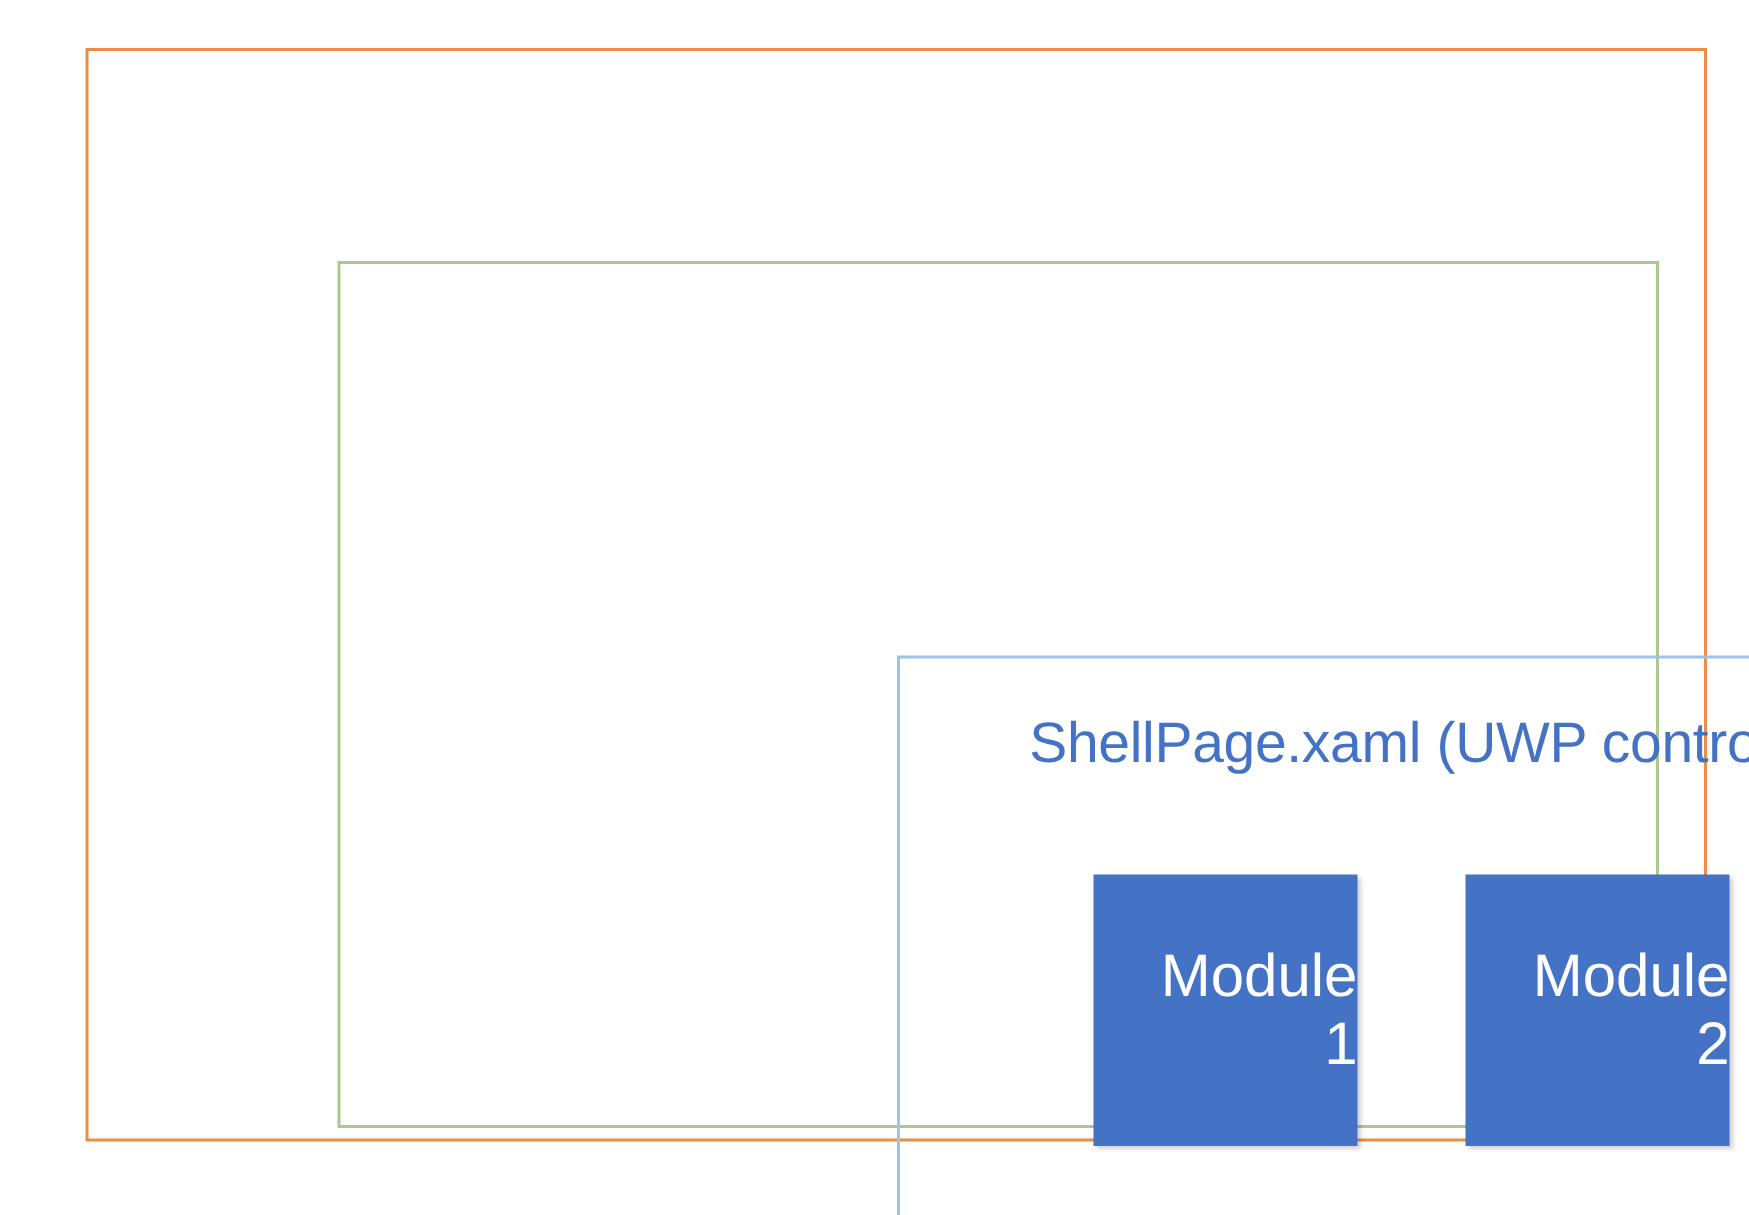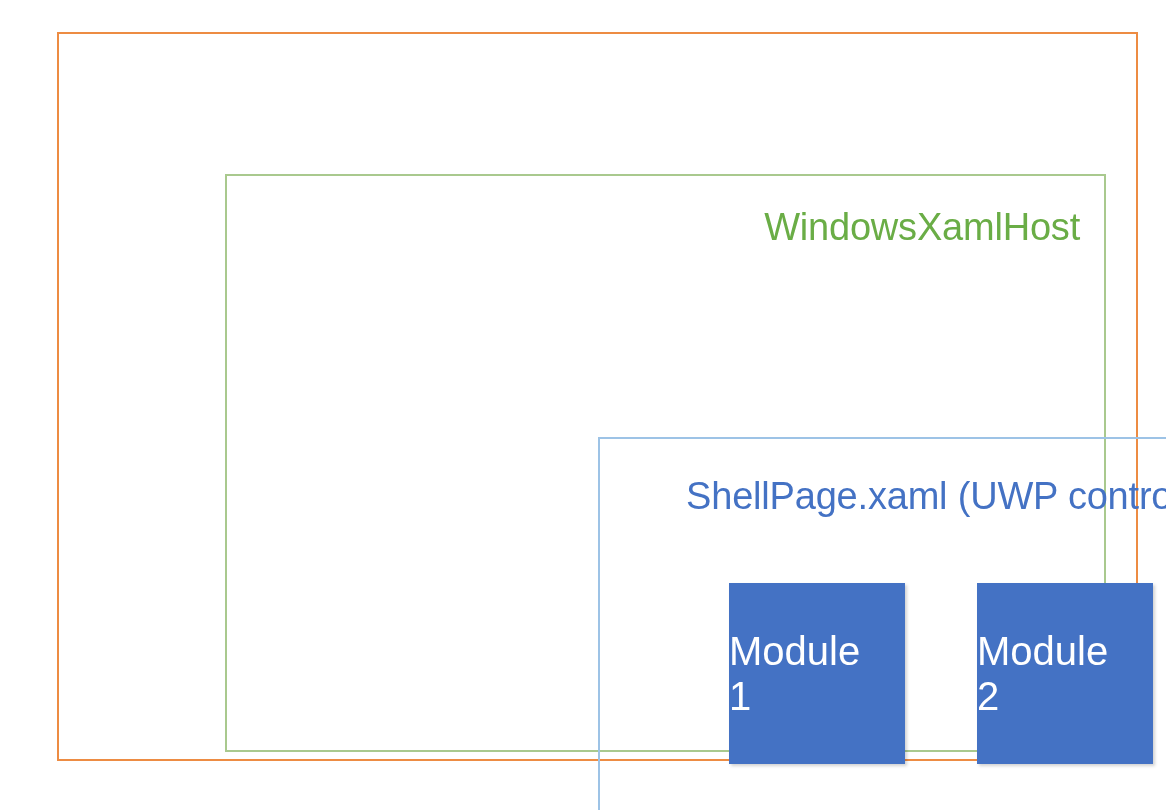--- a/index.html
+++ b/index.html
@@ -101,21 +101,21 @@
   }
   .module-box {
     position: absolute;
     top: 0;
     width: 176px;
     height: 181px;
     background: #4472C4;
     box-shadow: 2px 2px 3px rgba(0, 0, 0, 0.18);
     display: flex;
     flex-direction: column;
-    align-items: flex-start;
+    align-items: flex-end;
     justify-content: center;
     box-sizing: border-box;
   }
   .module-box.pos-1 { left: 129px; }
   .module-box.pos-2 { left: 377px; }
 
   .module-line {
     color: #ffffff;
     font-size: 40px;
     line-height: 1.12;
@@ -126,21 +126,20 @@
 </head>
 <body>
 
 <div id="diagram-canvas">
 
   <div class="layer-outer">
 
 
     <div class="layer-middle">
 
-      <div class="label-middle">WindowsXamlHost</div>
 
       <div class="layer-inner">
 
         <div class="label-inner">ShellPage.xaml (UWP control)</div>
 
         <div class="module-row">
 
           <div class="module-box pos-1">
             <div class="module-line">Module</div>
             <div class="module-line">1</div>

